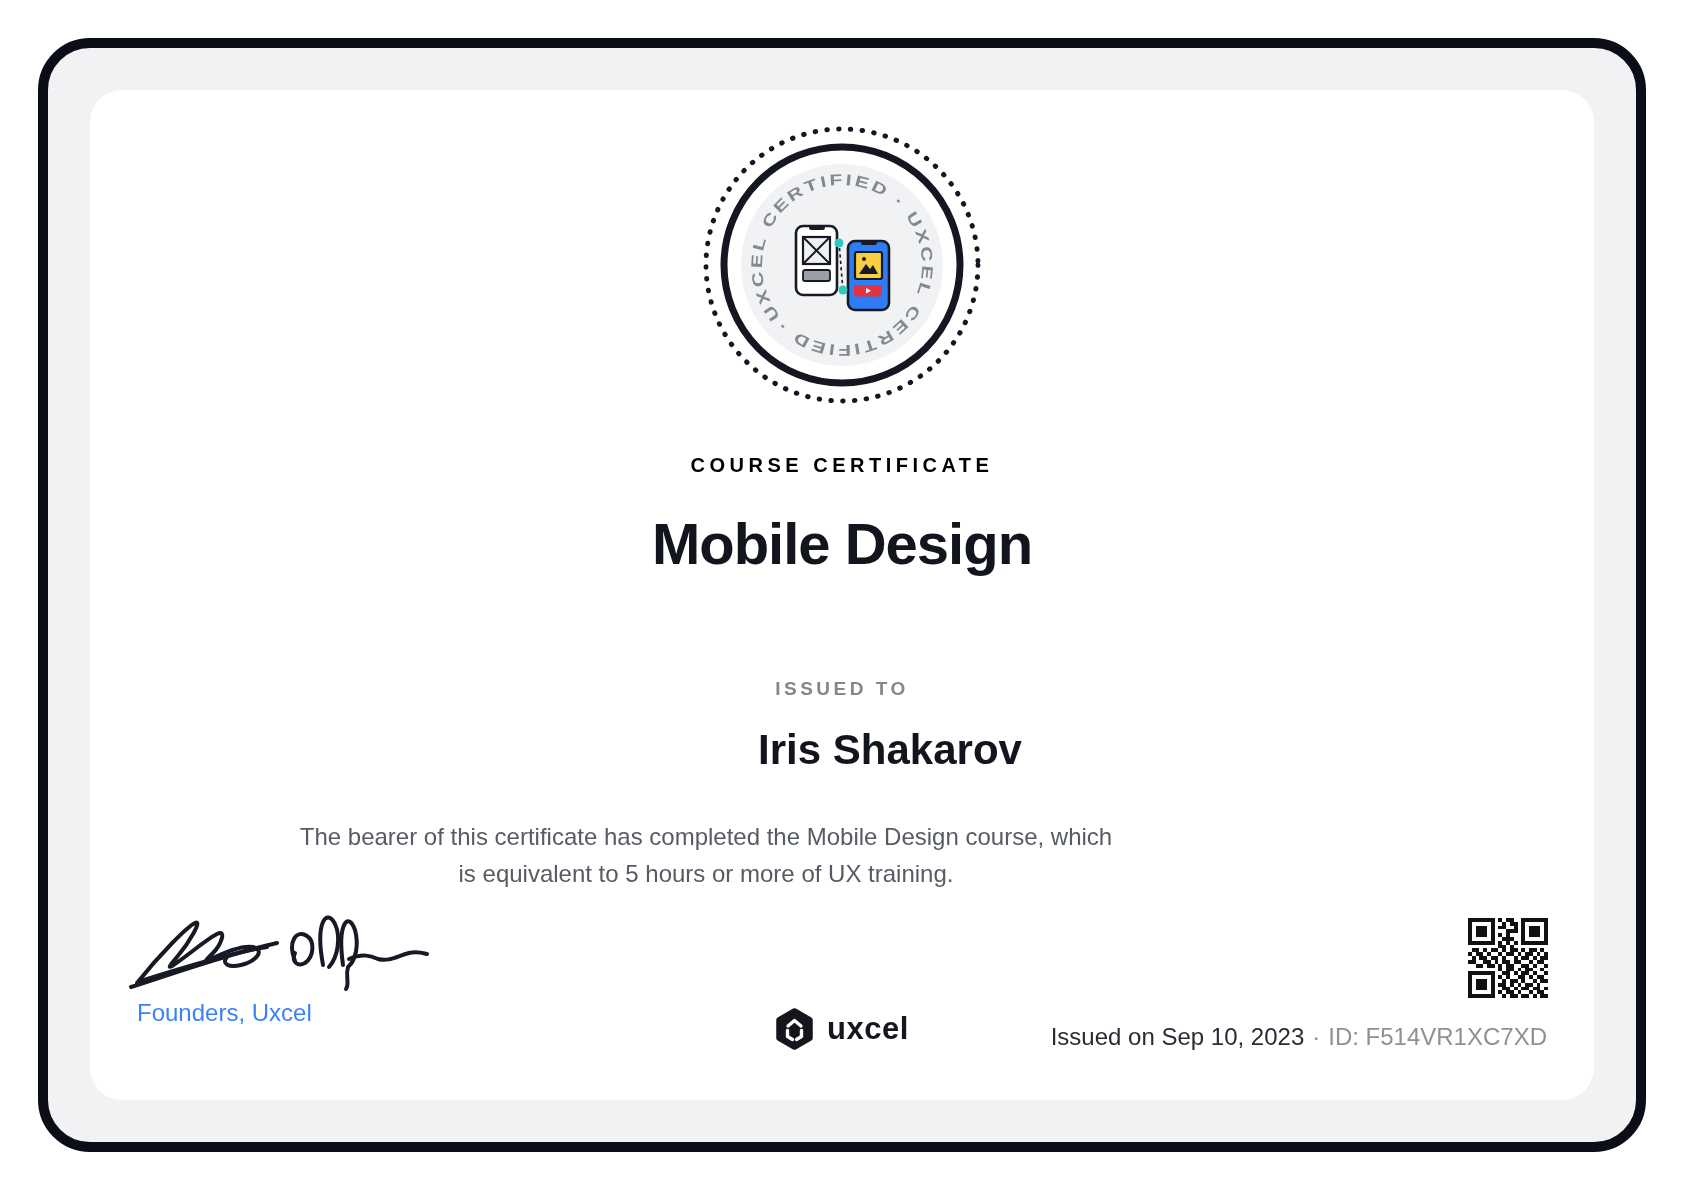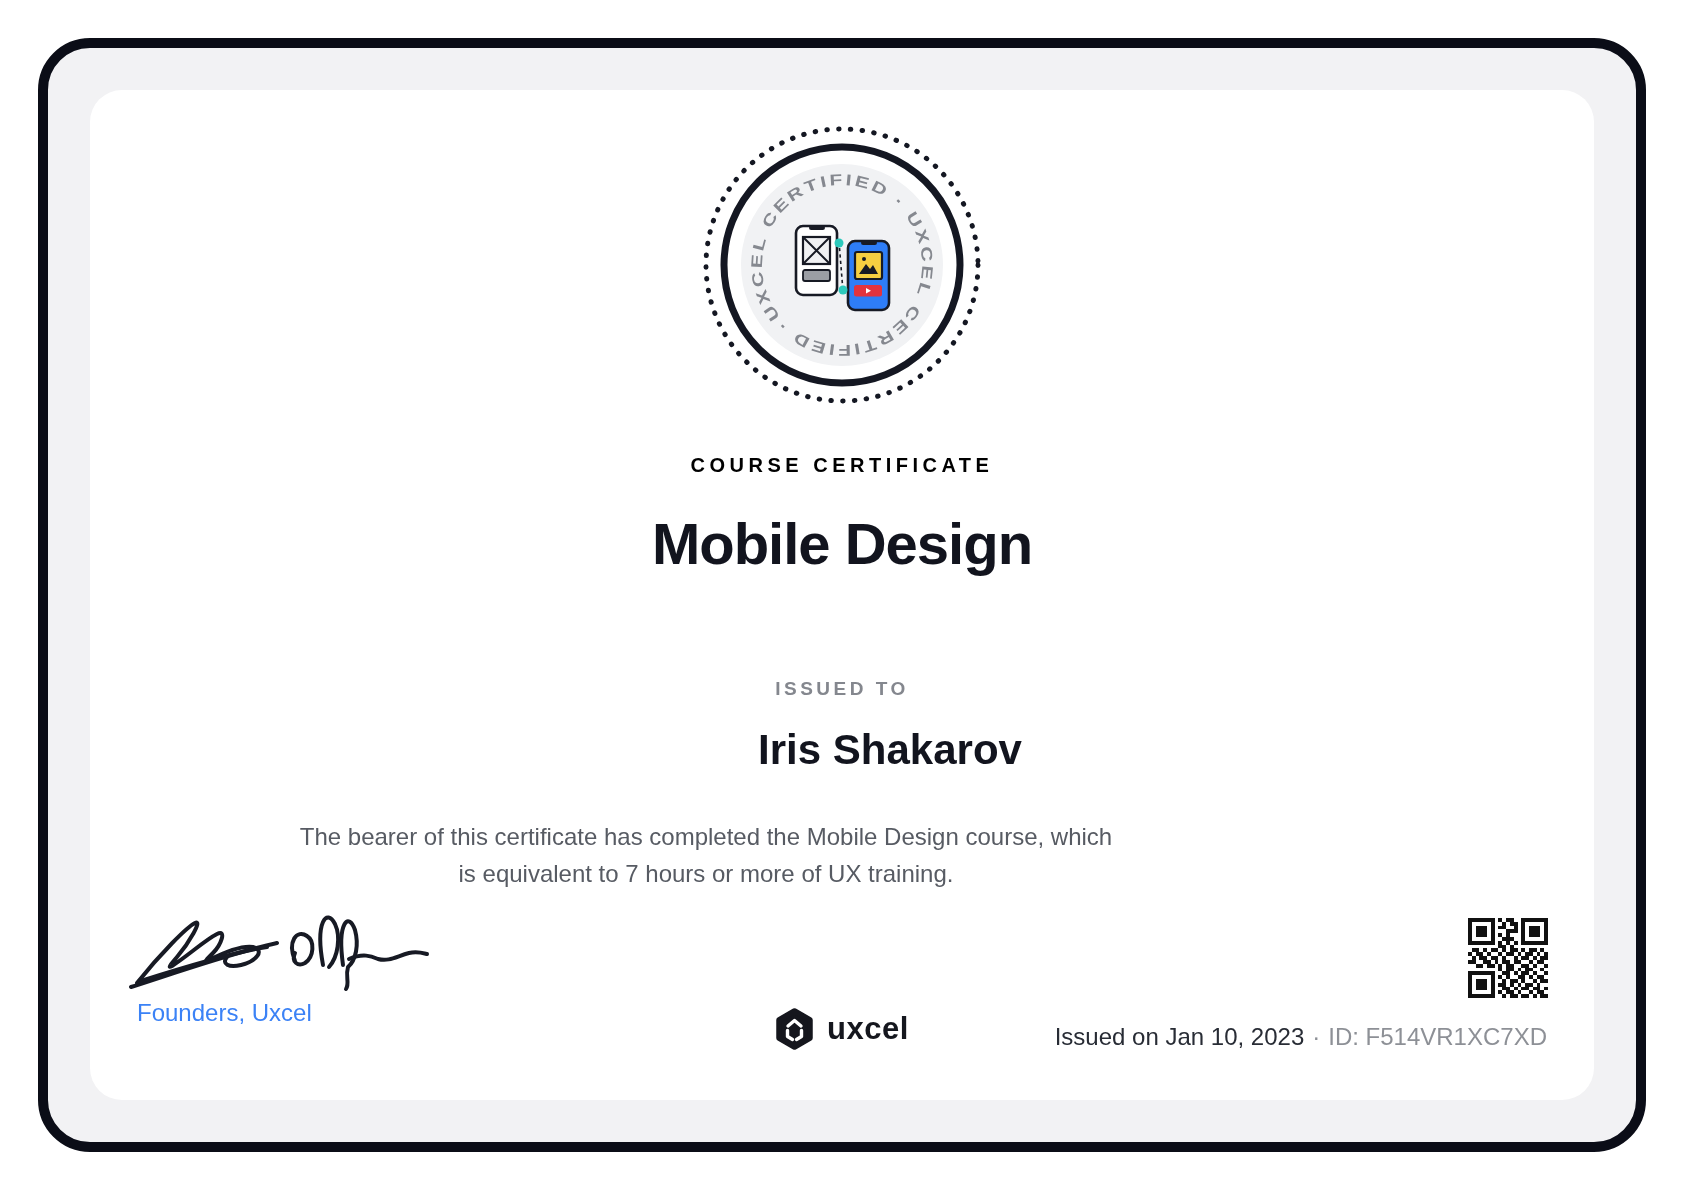--- a/index.html
+++ b/index.html
@@ -80,21 +80,21 @@
       </g>
     </svg>
   </div>
 
   <div class="kicker">COURSE CERTIFICATE</div>
   <div class="title">Mobile Design</div>
   <div class="issued-to">ISSUED TO</div>
   <div class="recipient">Iris Shakarov</div>
   <div class="desc">
     <span>The bearer of this certificate has completed the Mobile Design course, which</span><br>
-    <span>is equivalent to 7 hours or more of UX training.</span>
+    <span>is equivalent to 5 hours or more of UX training.</span>
   </div>
 
   <div class="signature">
     <svg width="305" height="100" viewBox="0 0 305 100" fill="none">
       <g stroke="#171a24" stroke-width="4" stroke-linecap="round" stroke-linejoin="round">
         <path d="M4 92 C42 80 104 58 150 48"></path>
         <path d="M10 88 C34 58 60 32 68 28 C76 24 62 48 50 62 C44 69 40 74 45 71 C62 60 78 45 90 39 C100 34 94 50 86 58 C80 64 76 68 82 65 C96 58 114 50 126 52 C138 55 130 66 114 70 C102 73 94 69 100 62"></path>
         <path d="M14 86 C52 74 112 56 140 52"></path>
         <path d="M168 66 C160 46 170 34 180 41 C188 46 187 62 178 68 C171 72 164 67 168 58"></path>
         <path d="M196 70 C188 26 200 13 208 29 C214 42 211 62 202 72"></path>
@@ -354,15 +354,15 @@
         <rect x="44" y="80" width="4" height="4"></rect>
         <rect x="48" y="80" width="4" height="4"></rect>
         <rect x="56" y="80" width="4" height="4"></rect>
         <rect x="60" y="80" width="4" height="4"></rect>
         <rect x="68" y="80" width="4" height="4"></rect>
         <rect x="76" y="80" width="4" height="4"></rect>
         <rect x="80" y="80" width="4" height="4"></rect>
       </svg>
   </div>
   <div class="issue-line">
-    <span class="issue-dark">Issued on Jan 10, 2023</span><span class="issue-sep">·</span><span class="issue-gray">ID: F514VR1XC7XD</span>
+    <span class="issue-dark">Issued on Sep 10, 2023</span><span class="issue-sep">·</span><span class="issue-gray">ID: F514VR1XC7XD</span>
   </div>
 </div>
 
 </body></html>

